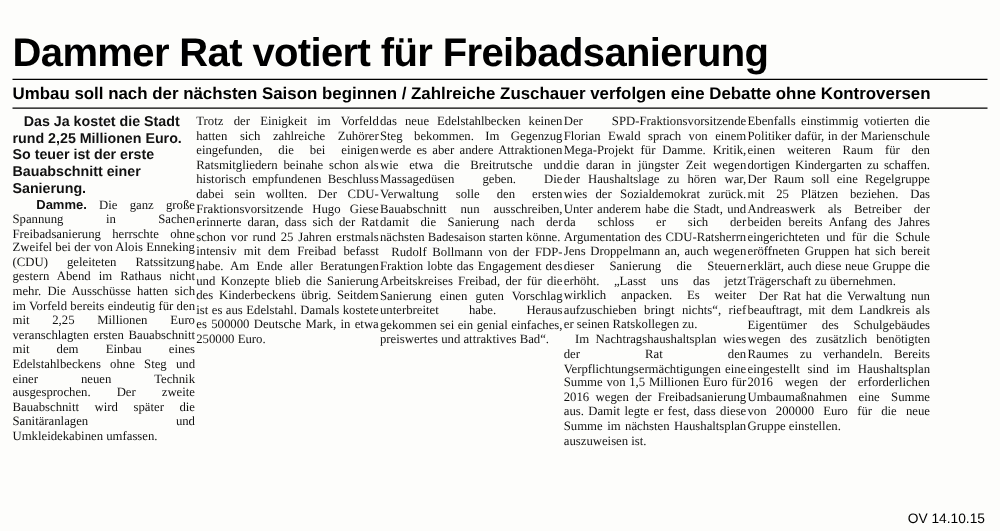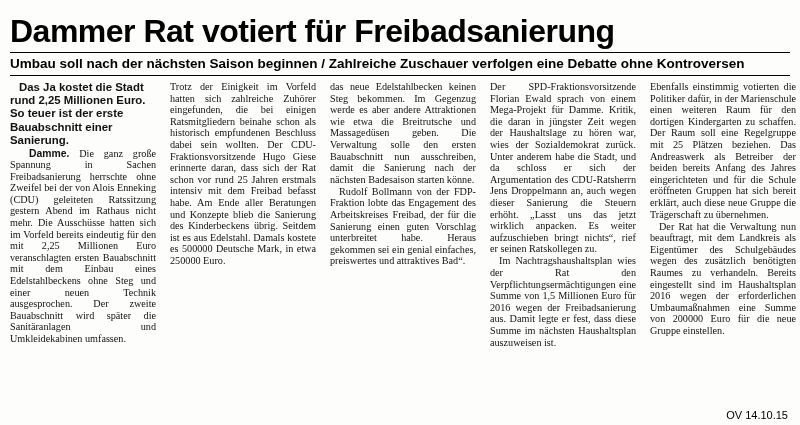--- a/index.html
+++ b/index.html
@@ -21,21 +21,21 @@
     box-sizing: border-box;
     padding: 6px 10px 0 10px;
     background: #fdfdfb;
   }
   .headline {
     font-family: "Liberation Sans", sans-serif;
     font-weight: bold;
     font-size: 32px;
     line-height: 34px;
     letter-spacing: -0.5px;
-    margin: 8px 0 4px 0;
+    margin: 19px 0 4px 0;
     color: #000;
   }
   .rule {
     border: none;
     border-top: 1.5px solid #000;
     margin: 2px 0 3px 0;
   }
   .subhead {
     font-family: "Liberation Sans", sans-serif;
     font-weight: bold;
@@ -44,21 +44,21 @@
     margin: 0 0 4px 0;
     color: #000;
   }
   .rule-thin {
     border: none;
     border-top: 1px solid #000;
     margin: 3px 0 5px 0;
   }
   .cols {
     display: flex;
-    gap: 14px;
+    gap: 1px;
     align-items: flex-start;
   }
   .col {
     width: 146px;
     flex: 0 0 146px;
     font-size: 10.2px;
     line-height: 11.6px;
     text-align: justify;
     hyphens: auto;
   }

